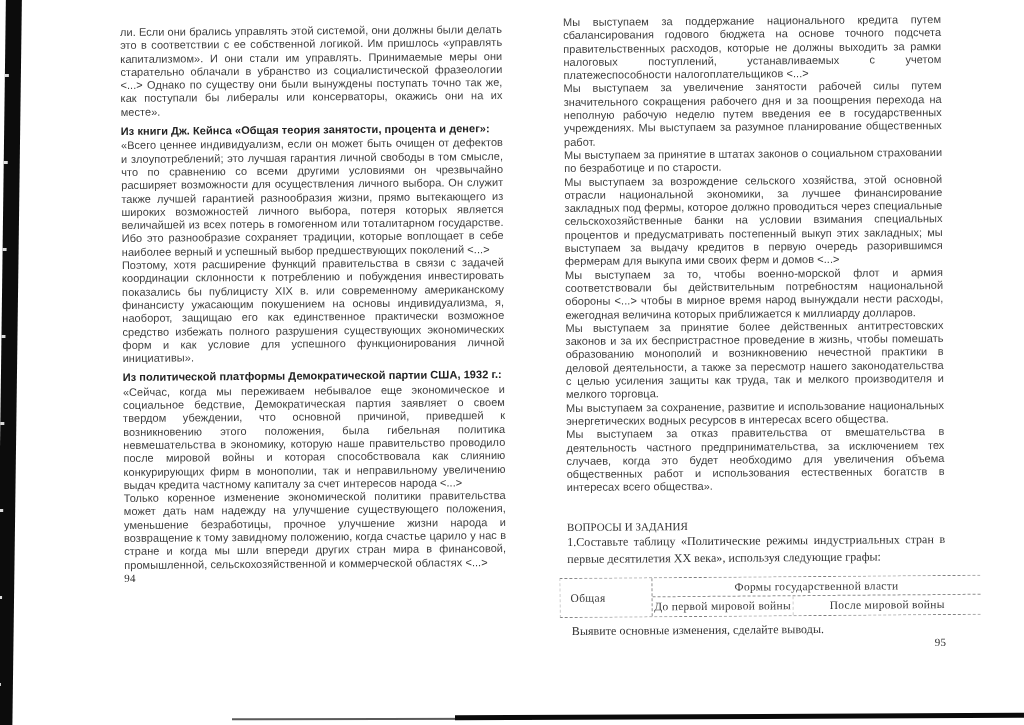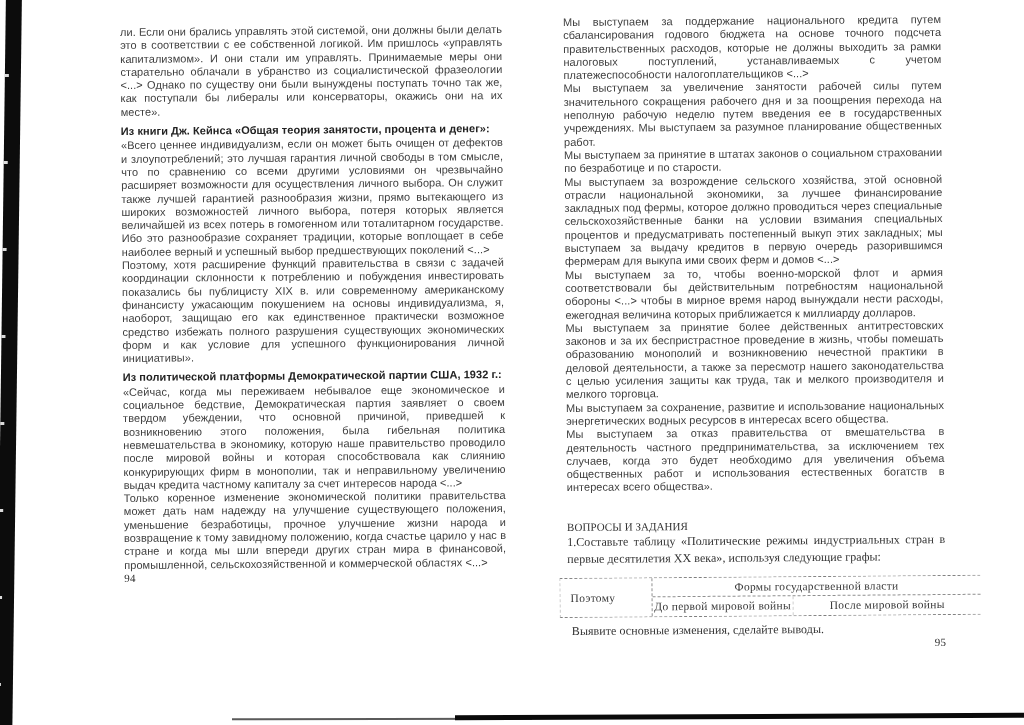--- a/index.html
+++ b/index.html
@@ -163,21 +163,21 @@
   <p>Мы выступаем за то, чтобы военно-морской флот и армия соответствовали бы действительным потребностям национальной обороны &lt;...&gt; чтобы в мирное время народ вынуждали нести расходы, ежегодная величина которых приближается к миллиарду долларов.</p>
   <p>Мы выступаем за принятие более действенных антитрестовских законов и за их беспристрастное проведение в жизнь, чтобы помешать образованию монополий и возникновению нечестной практики в деловой деятельности, а также за пересмотр нашего законодательства с целью усиления защиты как труда, так и мелкого производителя и мелкого торговца.</p>
   <p>Мы выступаем за сохранение, развитие и использование национальных энергетических водных ресурсов в интересах всего общества.</p>
   <p>Мы выступаем за отказ правительства от вмешательства в деятельность частного предпринимательства, за исключением тех случаев, когда это будет необходимо для увеличения объема общественных работ и использования естественных богатств в интересах всего общества».</p>
 
   <div class="questions">
     <p class="q-heading">ВОПРОСЫ И ЗАДАНИЯ</p>
     <p class="q-task">1.Составьте таблицу «Политические режимы индустриальных стран в первые десятилетия XX века», используя следующие графы:</p>
 
     <div class="q-table">
-      <div class="qt-country">Поэтому</div>
+      <div class="qt-country">Общая</div>
       <div class="qt-forms">Формы государственной власти</div>
       <div class="qt-before">До первой мировой войны</div>
       <div class="qt-after">После мировой войны</div>
     </div>
 
     <p class="q-followup">Выявите основные изменения, сделайте выводы.</p>
   </div>
 
   <p class="page-number pn-right">95</p>
 </div>

